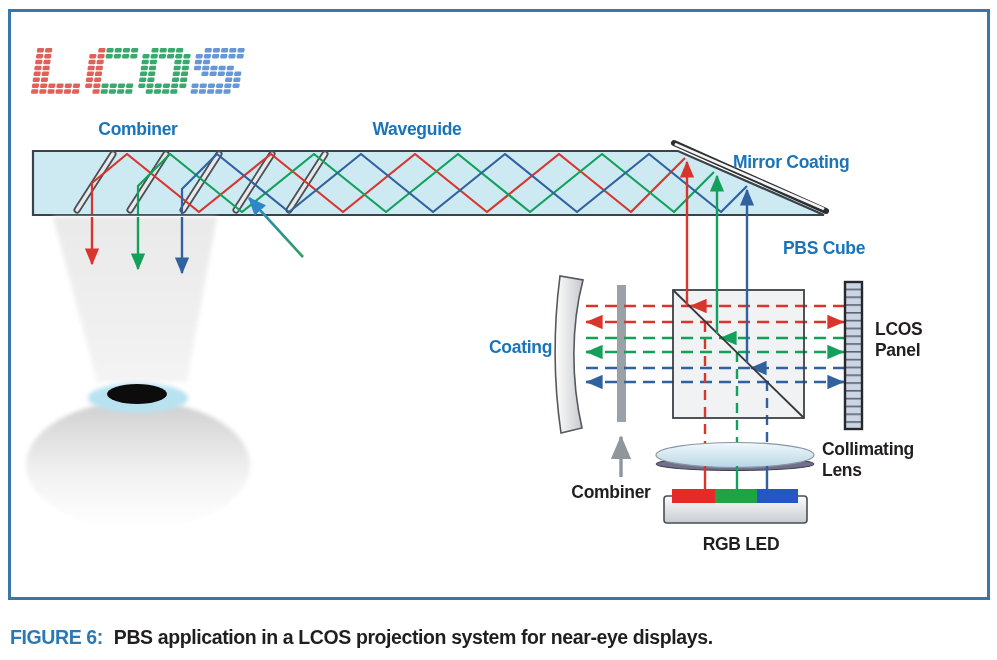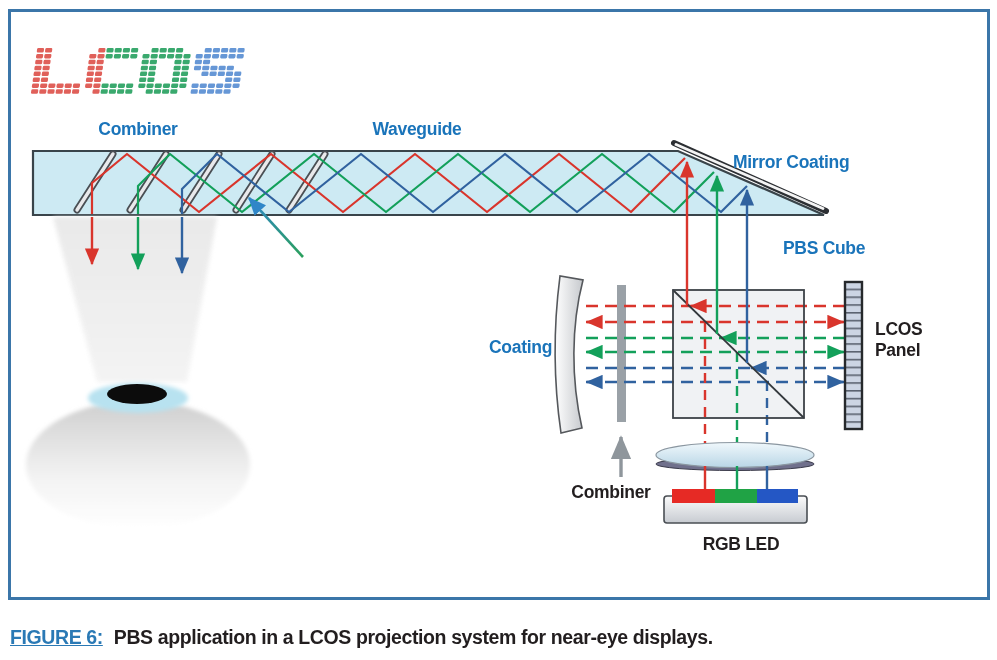--- a/index.html
+++ b/index.html
@@ -7,21 +7,21 @@
          font-family:"Liberation Sans", sans-serif;}
   .figure-box{position:absolute;left:8px;top:9px;width:976px;height:585px;
               border:3px solid var(--border-blue,#3b76a9);background:#ffffff;}
   svg.diagram{position:absolute;left:0;top:0;}
   .lbl{position:absolute;font-weight:bold;font-size:17.5px;letter-spacing:-0.3px;line-height:1.18;}
   .lbl-blue{color:var(--label-blue,#1a74ba);}
   .lbl-dark{color:var(--label-dark,#221e1f);}
   .center{text-align:center;}
   .caption{position:absolute;left:10px;top:626px;font-weight:bold;font-size:19.5px;
            letter-spacing:-0.4px;color:var(--label-dark,#221e1f);white-space:nowrap;}
-  .caption .fig{color:var(--caption-blue,#2a79b5);margin-right:11px;text-decoration:underline;}
+  .caption .fig{color:var(--caption-blue,#2a79b5);margin-right:11px;}
   .bottom-rule{position:absolute;left:0;top:655px;width:997px;height:3px;
                background:#c2cdd8;opacity:.75;}
   
   .ray-red{stroke:var(--ray-red,#d9352c);}
   .ray-green{stroke:var(--ray-green,#13a05a);}
   .ray-blue{stroke:var(--ray-blue,#30629f);}
   .mk-red{fill:var(--ray-red,#d9352c);}
   .mk-green{fill:var(--ray-green,#13a05a);}
   .mk-blue{fill:var(--ray-blue,#30629f);}
   .mk-gray{fill:#8f969c;}
@@ -334,19 +334,23 @@
   <div class="lbl lbl-blue center" style="left:90px;top:119px;width:96px">Combiner</div>
   <div class="lbl lbl-blue center" style="left:363px;top:119px;width:108px">Waveguide</div>
   <div class="lbl lbl-blue" style="left:733px;top:152px">Mirror Coating</div>
   <div class="lbl lbl-blue" style="left:783px;top:238px">PBS Cube</div>
   <div class="lbl lbl-blue" style="left:489px;top:337px">Coating</div>
   <div class="lbl lbl-dark center" style="left:563px;top:482px;width:96px">Combiner</div>
   <div class="lbl lbl-dark" style="left:875px;top:319px">
     <div>LCOS</div>
     <div>Panel</div>
   </div>
+  <div class="lbl lbl-dark" style="left:822px;top:439px">
+    <div>Collimating</div>
+    <div>Lens</div>
+  </div>
   <div class="lbl lbl-dark center" style="left:690px;top:534px;width:102px">RGB LED</div>
 
   <div class="caption">
     <span class="fig">FIGURE 6:</span><span>PBS application in a LCOS projection system for near-eye displays.</span>
   </div>
   <div class="bottom-rule"></div>
 </div>
 
 </body></html>

